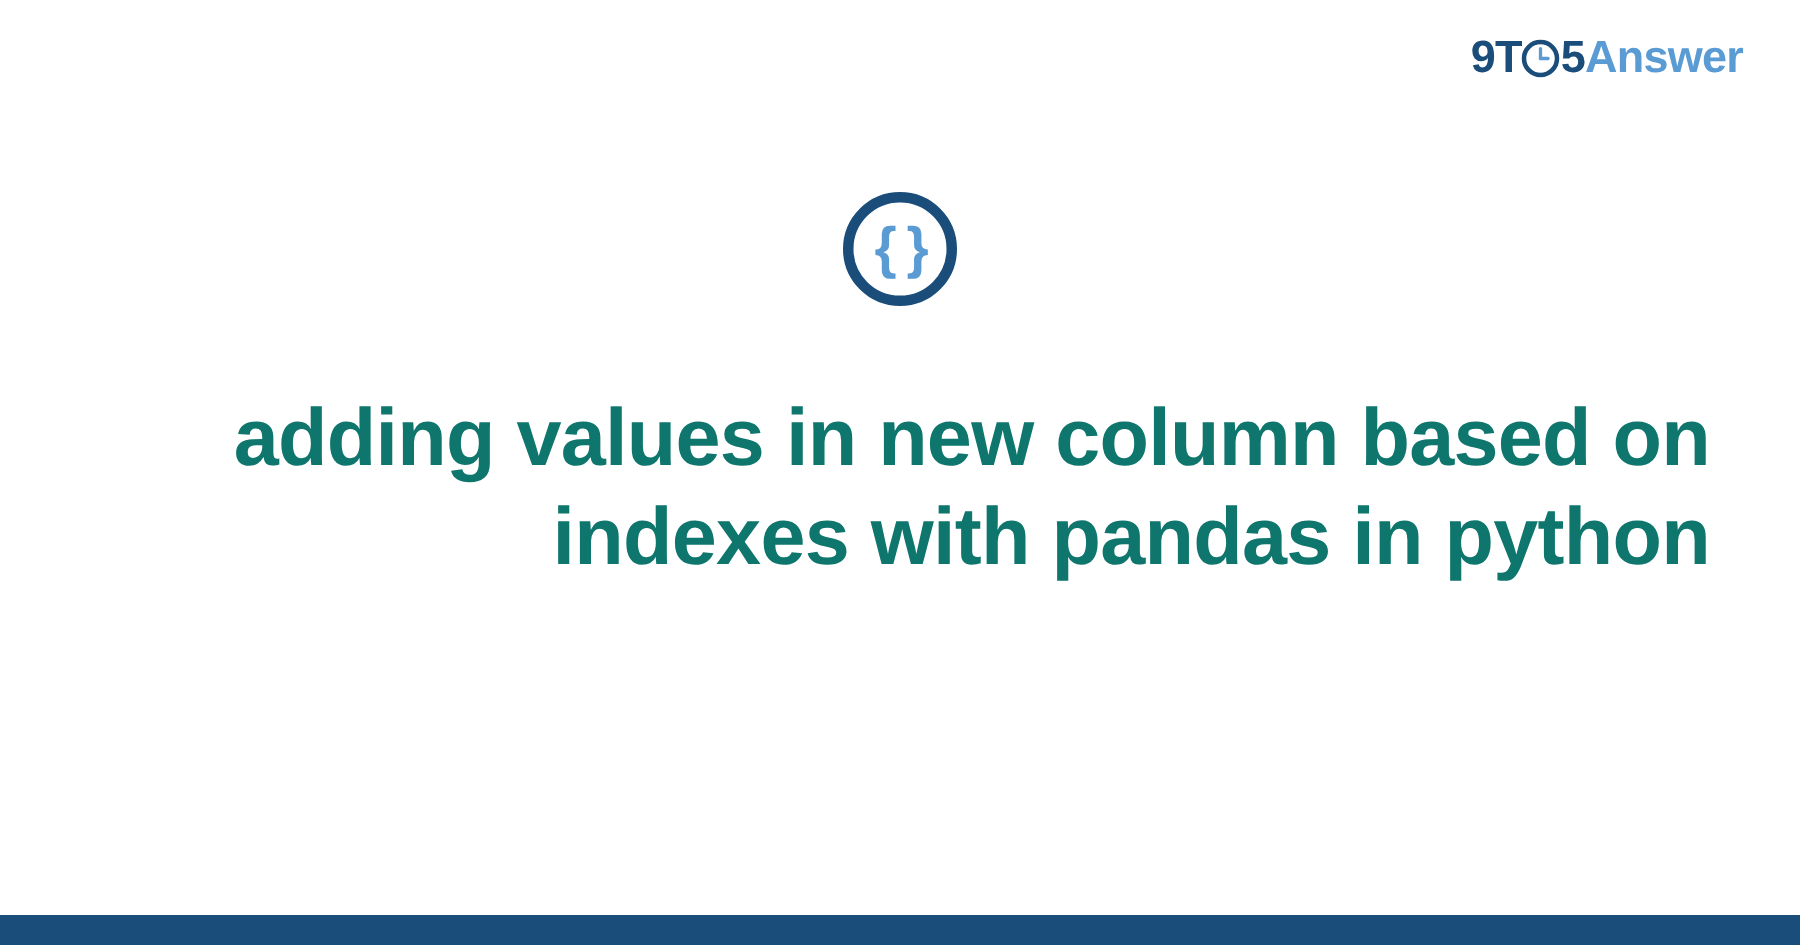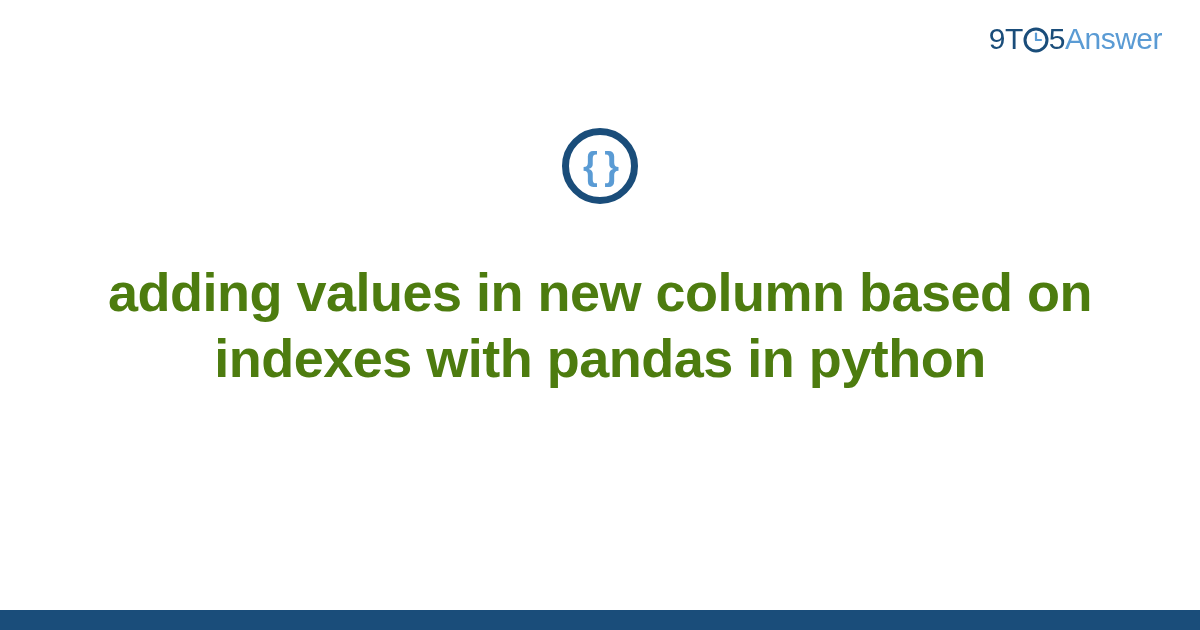--- a/index.html
+++ b/index.html
@@ -13,21 +13,21 @@
       font-family: -apple-system, BlinkMacSystemFont, "Helvetica Neue", Helvetica, Arial, sans-serif;
       background: #ffffff;
       position: relative;
       overflow: hidden;
     }
     .header-logo {
       position: absolute;
       top: 22px;
       right: 38px;
       font-size: 30px;
-      font-weight: 400;
+      font-weight: 700;
       letter-spacing: -0.5px;
     }
     .logo-dark {
       color: #1a4d7a;
     }
     .logo-light {
       color: #5a9bd4;
     }
     .logo-clock {
       display: inline-flex;
@@ -60,24 +60,24 @@
       font-family: "Helvetica Neue", Arial, sans-serif;
       letter-spacing: -2px;
       line-height: 1;
     }
     .title {
       position: absolute;
       top: 260px;
       left: 50%;
       transform: translateX(-50%);
       width: 1080px;
-      text-align: center;
+      text-align: right;
       font-size: 54px;
       font-weight: 700;
-      color: #4d7c0f;
+      color: #0f766e;
       line-height: 1.22;
       letter-spacing: -0.5px;
     }
     .bottom-bar {
       position: absolute;
       bottom: 0;
       left: 0;
       right: 0;
       height: 20px;
       background: #1a4d7a;

